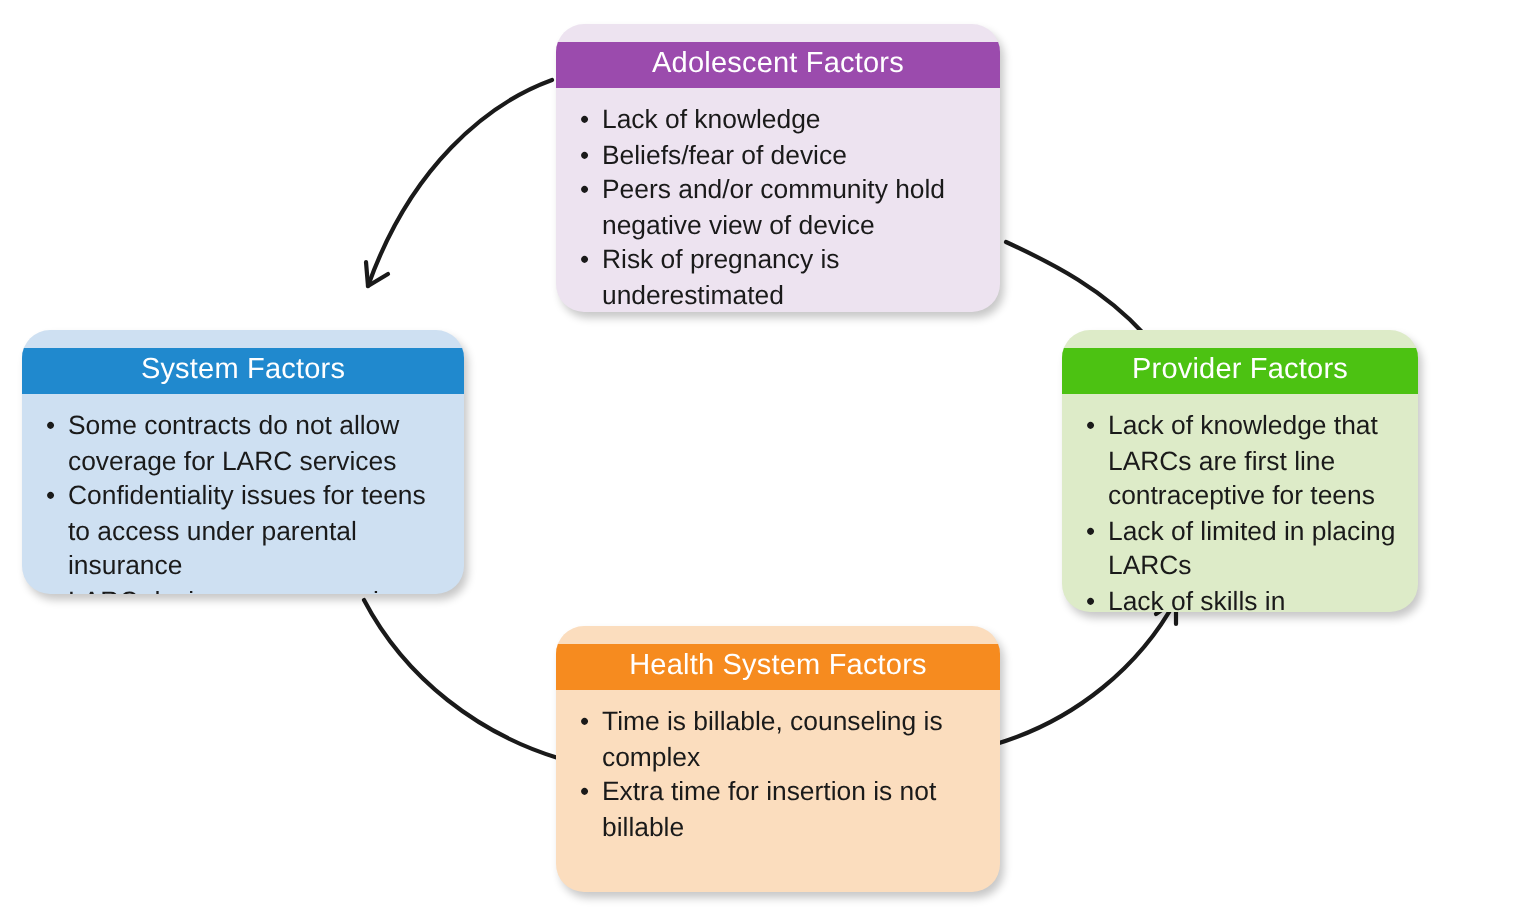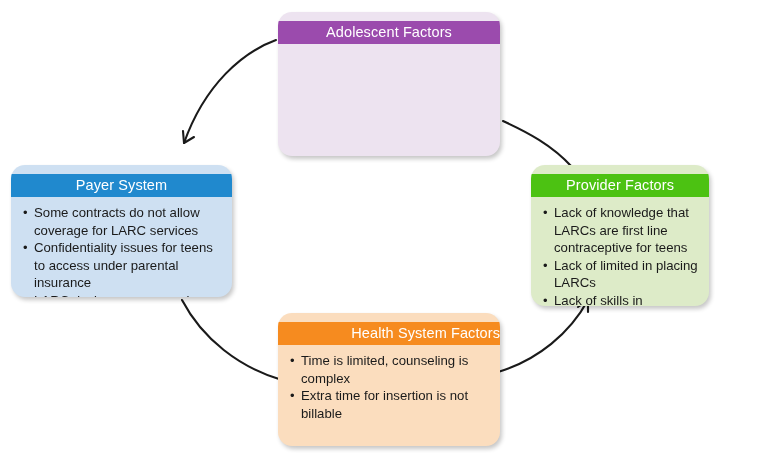--- a/index.html
+++ b/index.html
@@ -83,21 +83,21 @@
   #node-provider {
     left: 531px; top: 165px; width: 178px; height: 141px;
     background: #DDEBC8;
   }
   #node-provider .node-header { background: #4CC212; }
 
   #node-health {
     left: 278px; top: 313px; width: 222px; height: 133px;
     background: #FBDDBE;
   }
-  #node-health .node-header { background: #F68B1F; text-align: right; }
+  #node-health .node-header { background: #F68B1F; }
 </style>
 </head>
 <body>
 
 <div id="canvas">
 
   <svg id="arcs" viewBox="0 0 763 461" xmlns="http://www.w3.org/2000/svg">
 
     <path d="M 276,40 C 243,52 205,84 184,143" fill="none" stroke="#1a1a1a" stroke-width="2.1" stroke-linecap="round"></path>
     <path d="M 184,143 L 183,131 M 184,143 L 194,137" fill="none" stroke="#1a1a1a" stroke-width="2.1" stroke-linecap="round"></path>
@@ -105,24 +105,32 @@
     <path d="M 503,121 C 527,132 552,145 572,167" fill="none" stroke="#1a1a1a" stroke-width="2.1" stroke-linecap="round"></path>
 
     <path d="M 182,300 C 203,340 240,367 279,379" fill="none" stroke="#1a1a1a" stroke-width="2.1" stroke-linecap="round"></path>
 
     <path d="M 498,372 C 538,360 570,333 588,300" fill="none" stroke="#1a1a1a" stroke-width="2.1" stroke-linecap="round"></path>
     <path d="M 588,300 L 578,307 M 588,300 L 588,312" fill="none" stroke="#1a1a1a" stroke-width="2.1" stroke-linecap="round"></path>
   </svg>
 
   <div class="node" id="node-adolescent">
     <div class="node-header">Adolescent Factors</div>
+    <div class="node-body">
+      <ul class="bullets">
+        <li>Lack of knowledge</li>
+        <li>Beliefs/fear of device</li>
+        <li>Peers and/or community hold negative view of device</li>
+        <li>Risk of pregnancy is underestimated</li>
+      </ul>
+    </div>
   </div>
 
   <div class="node" id="node-payer">
-    <div class="node-header">Payer System</div>
+    <div class="node-header">System Factors</div>
     <div class="node-body">
       <ul class="bullets">
         <li>Some contracts do not allow coverage for LARC services</li>
         <li>Confidentiality issues for teens to access under parental insurance</li>
         <li>LARC devices are expensive</li>
       </ul>
     </div>
   </div>
 
   <div class="node" id="node-provider">
@@ -133,19 +141,19 @@
         <li>Lack of limited in placing LARCs</li>
         <li>Lack of skills in managing patients with LARCs</li>
       </ul>
     </div>
   </div>
 
   <div class="node" id="node-health">
     <div class="node-header">Health System Factors</div>
     <div class="node-body">
       <ul class="bullets">
-        <li>Time is limited, counseling is complex</li>
+        <li>Time is billable, counseling is complex</li>
         <li>Extra time for insertion is not billable</li>
       </ul>
     </div>
   </div>
 
 </div>
 
 </body></html>

